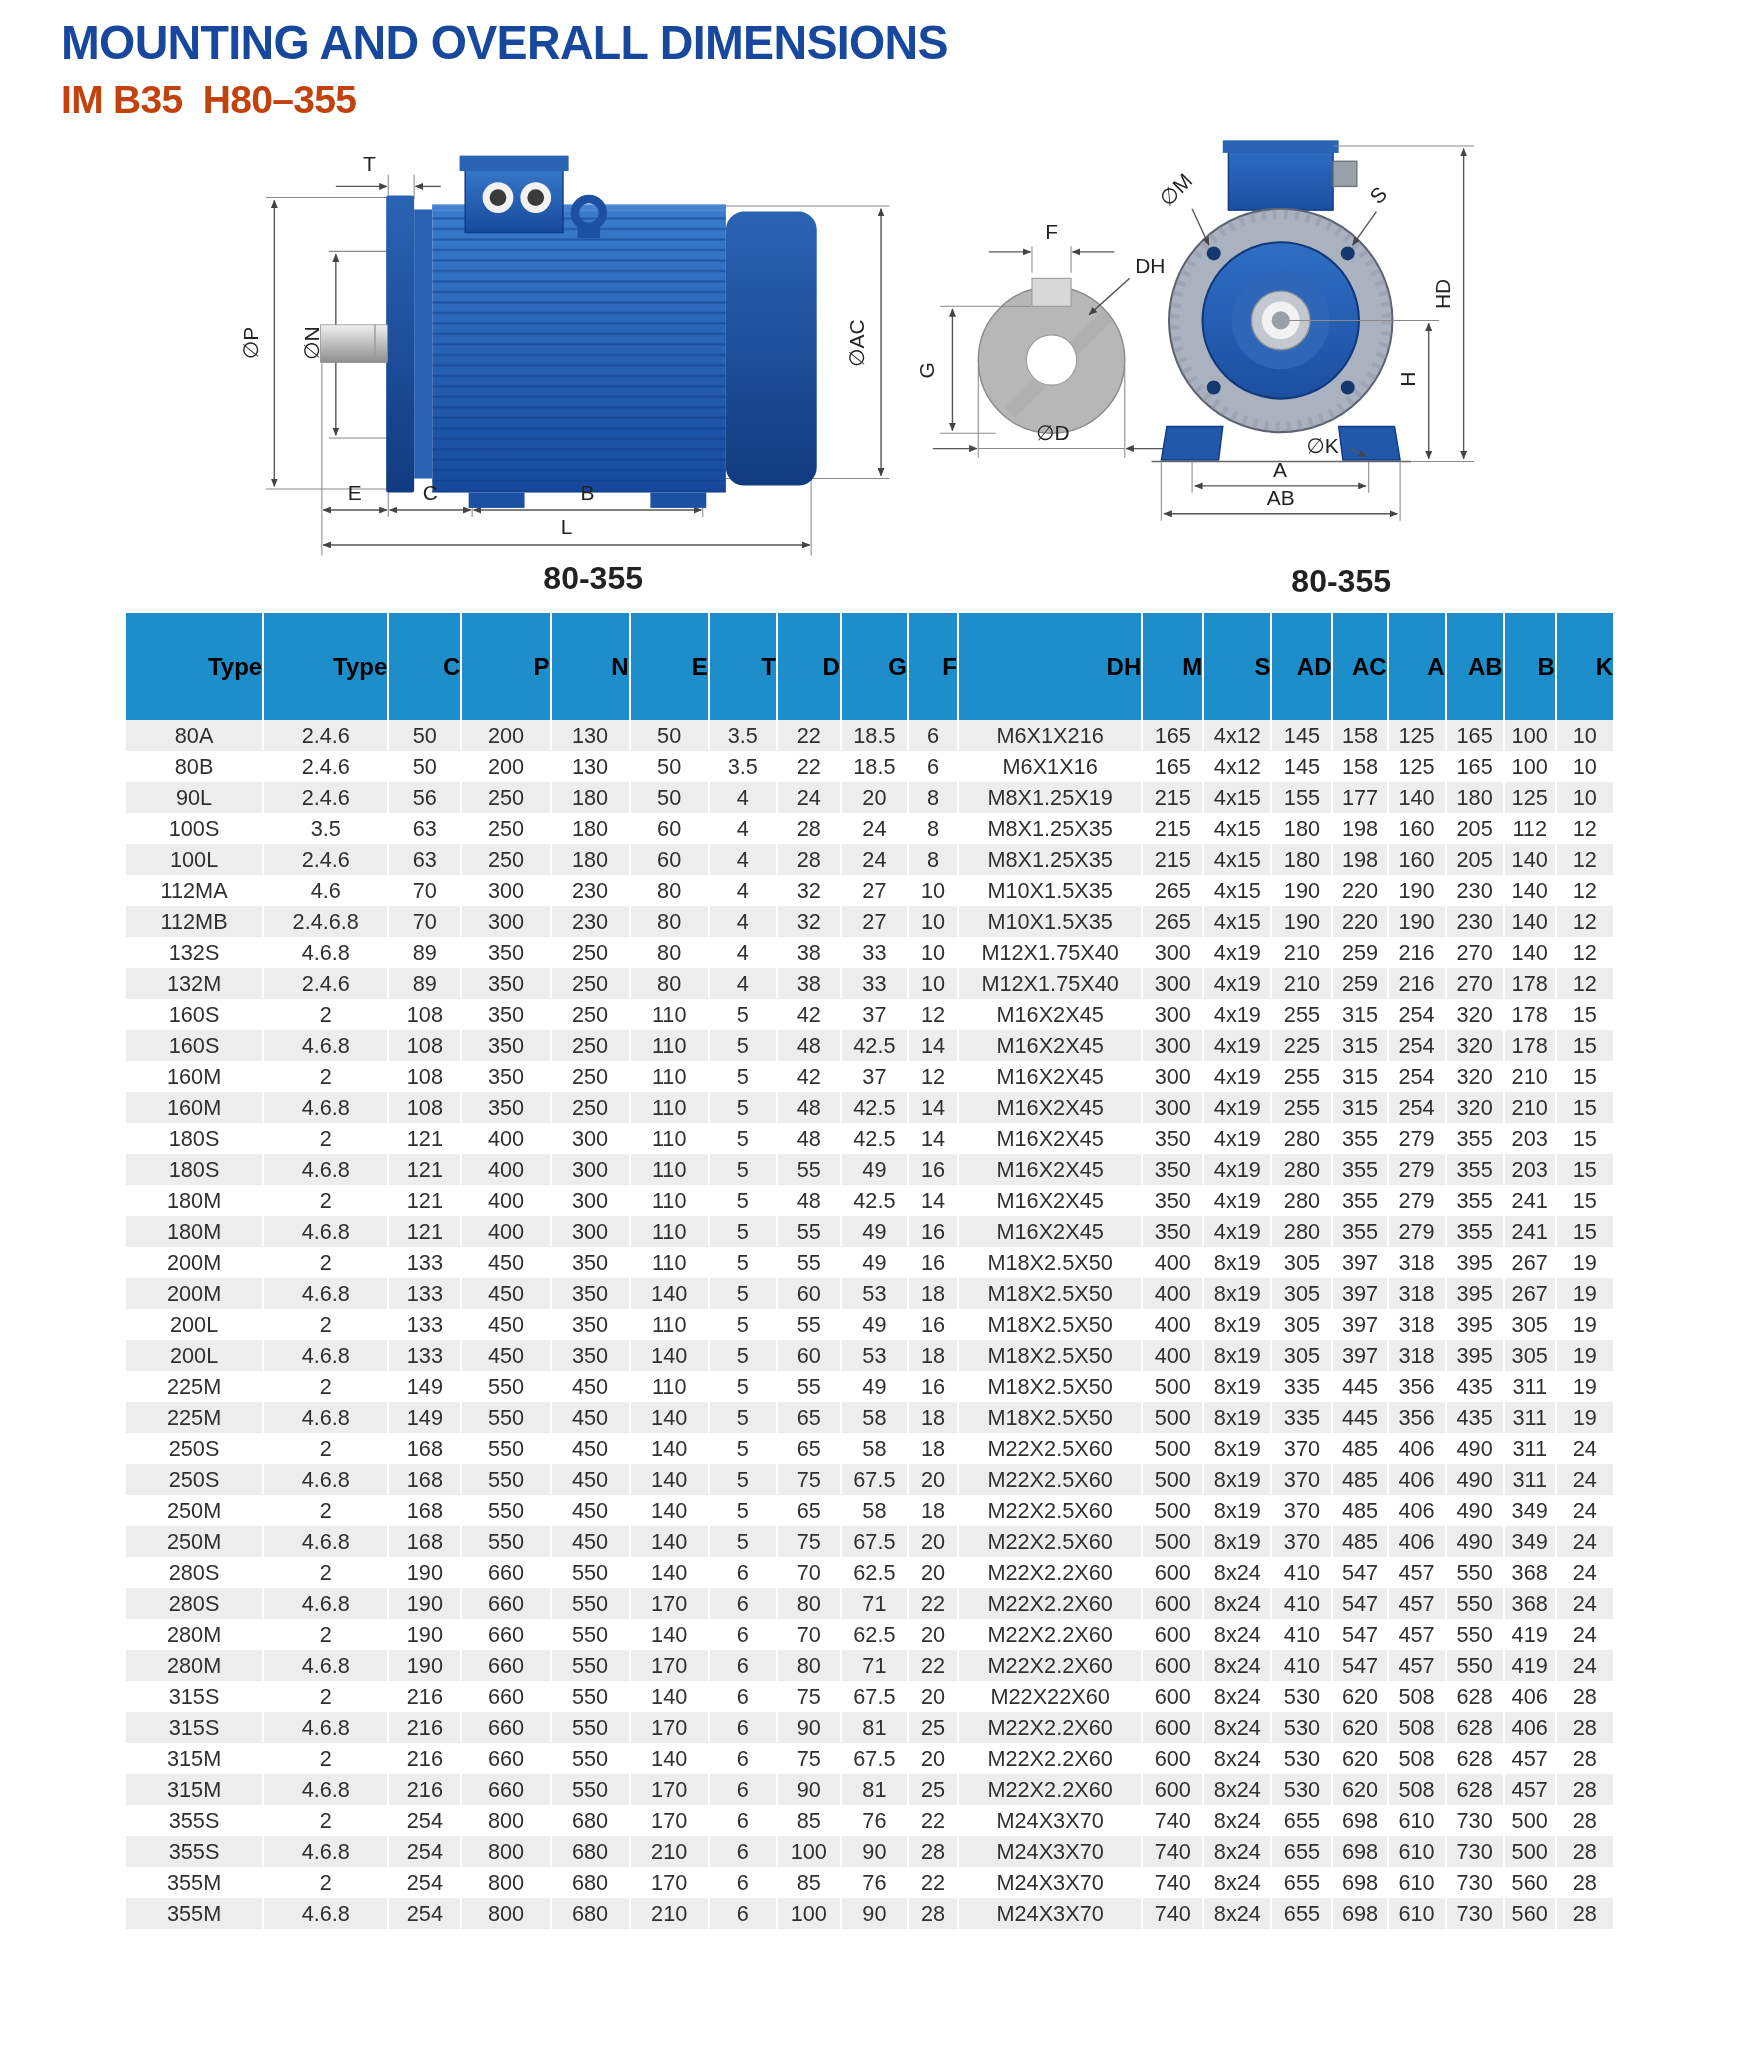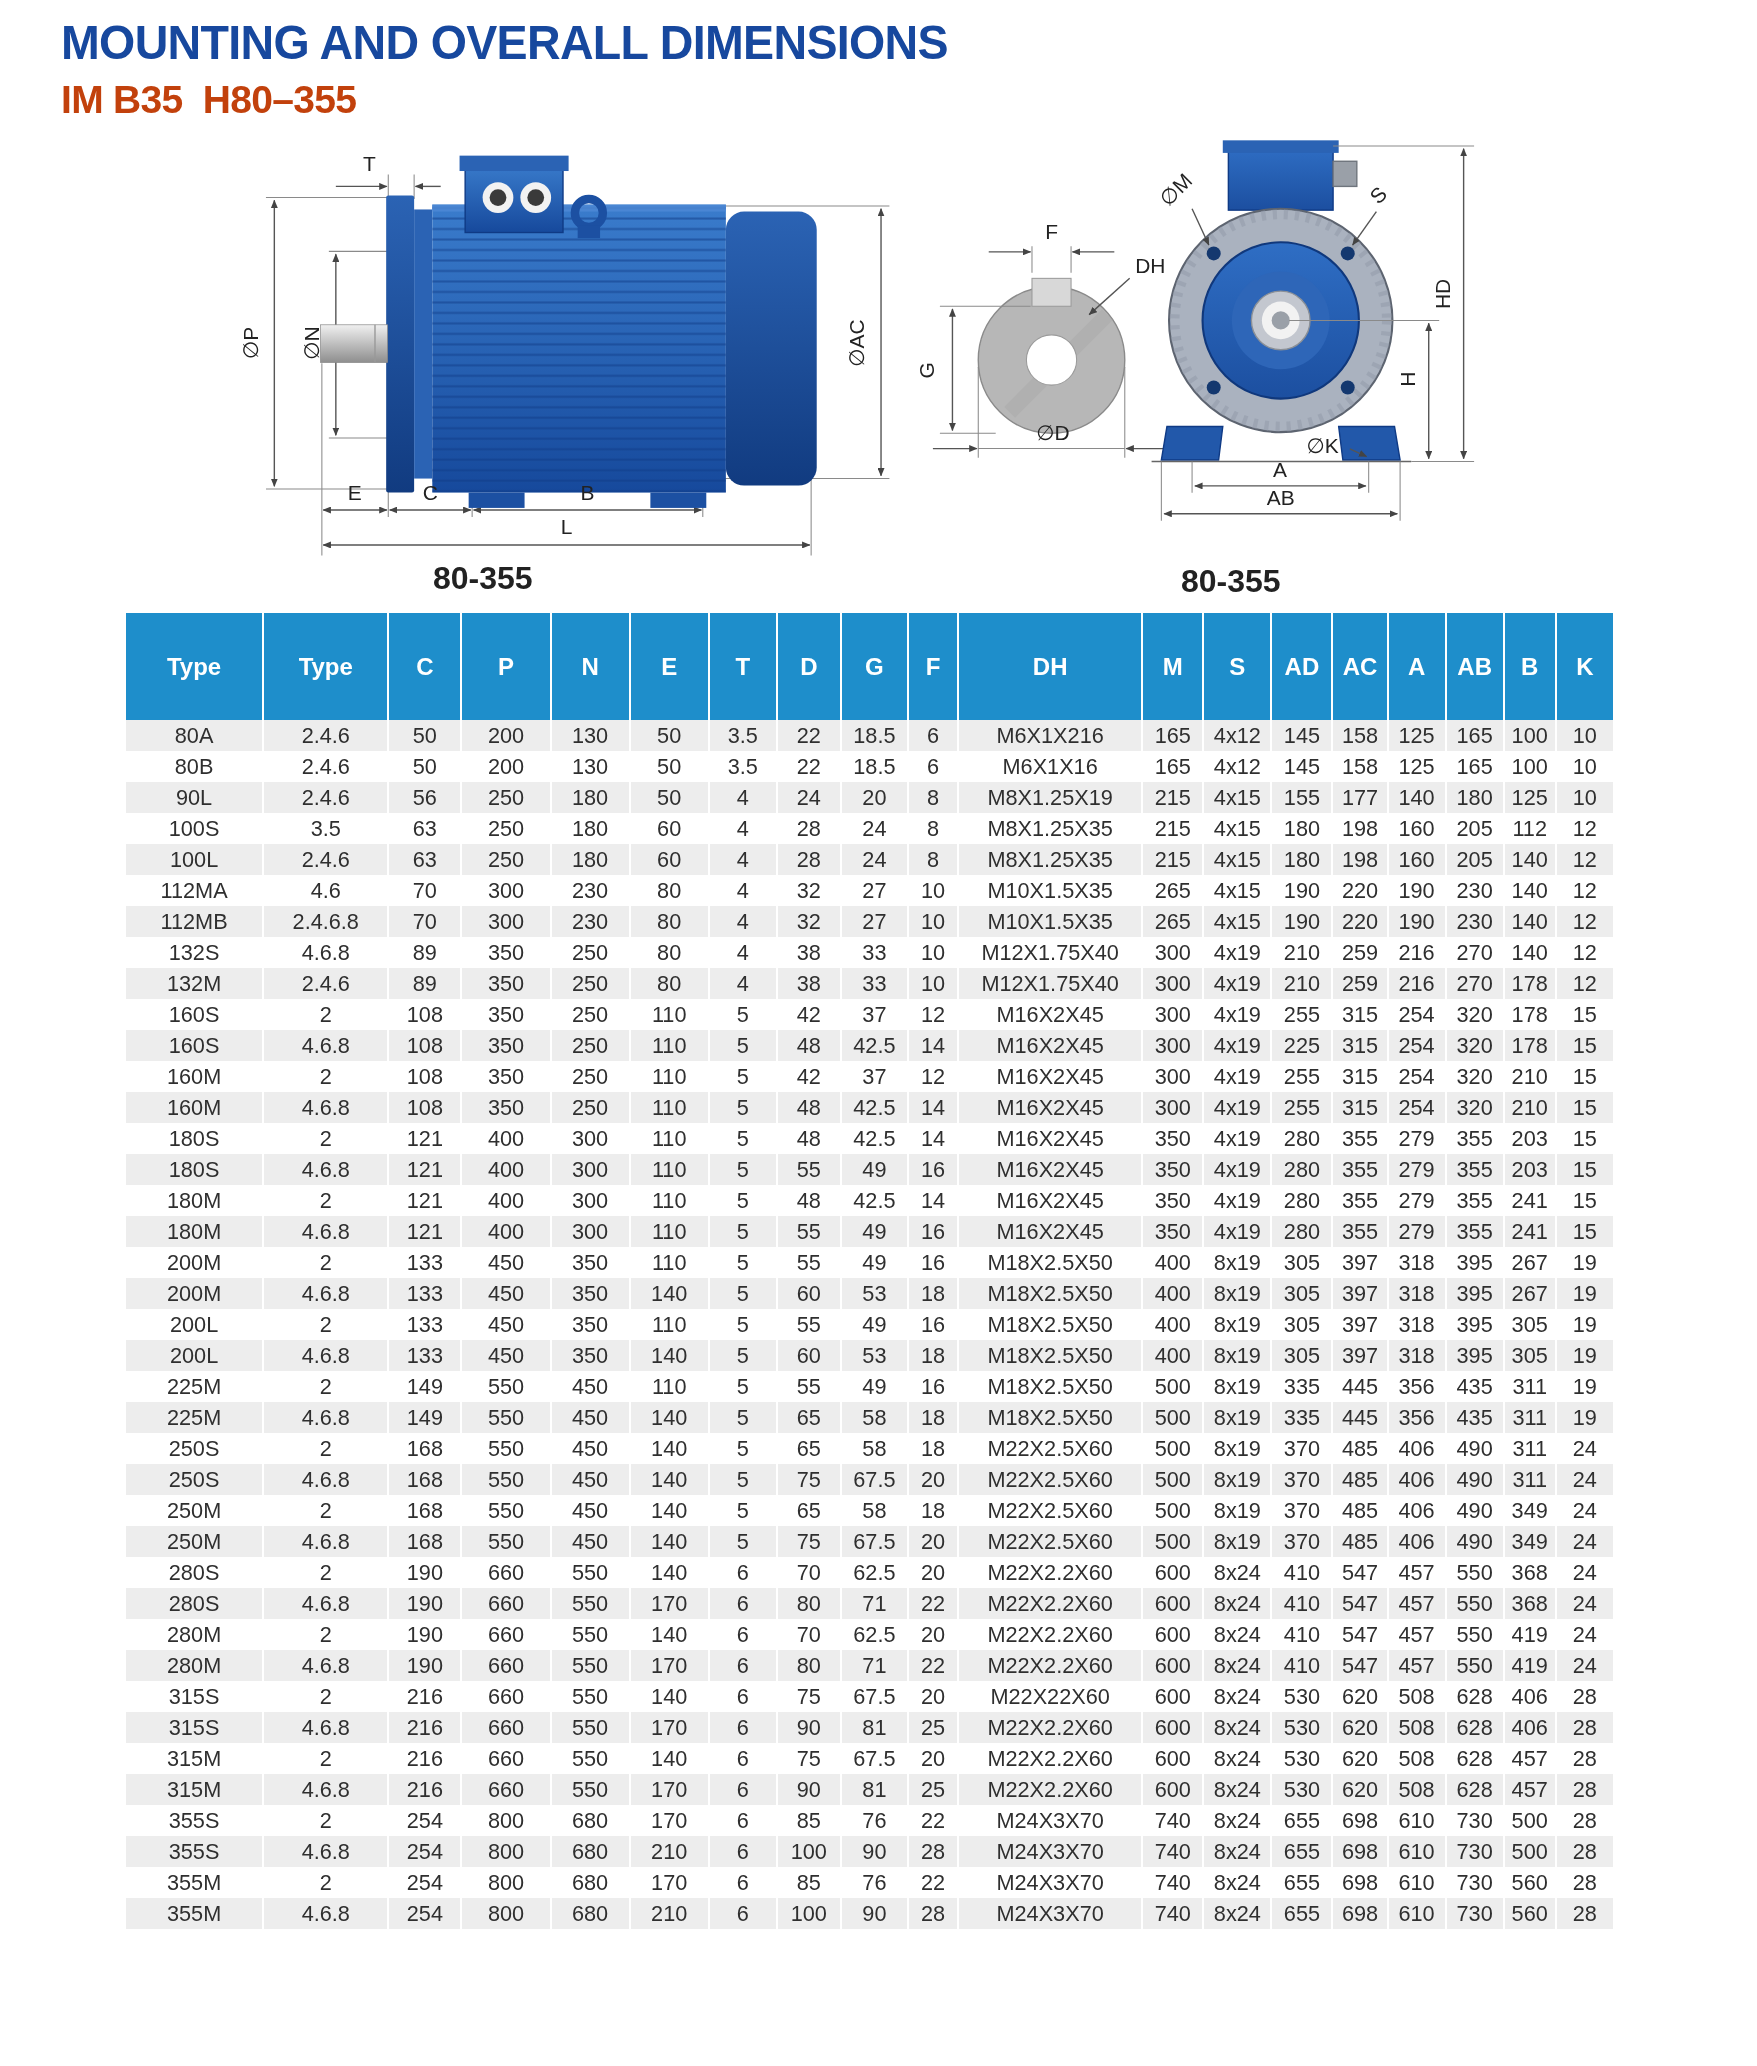--- a/index.html
+++ b/index.html
@@ -2,31 +2,31 @@
 <html style="font-size:11.2px"><head>
 <meta charset="utf-8">
 <style>
   html,body{margin:0;padding:0;background:#ffffff;}
   .page{position:relative;width:1757px;height:2034px;background:#ffffff;overflow:hidden;
         font-family:"Liberation Sans", sans-serif;}
   .title{position:absolute;left:61px;top:15.4px;font-size:48px;font-weight:800;
          color:#17489e;letter-spacing:-0.7px;white-space:pre;transform:scaleX(.97);transform-origin:left;}
   .subtitle{position:absolute;left:61px;top:78px;font-size:39px;font-weight:800;
             color:#c2410c;letter-spacing:-0.7px;white-space:pre;}
-  .caption{position:absolute;width:210px;text-align:left;font-size:32px;font-weight:800;color:#222;}
+  .caption{position:absolute;width:210px;text-align:right;font-size:32px;font-weight:800;color:#222;}
   .caption.left{left:433px;top:560px;}
   .caption.right{left:1181px;top:563px;}
   svg{position:absolute;overflow:visible;}
   .dim-line{stroke:#555;stroke-width:2;fill:none;}
   .ext-line{stroke:#8a8a8a;stroke-width:1.5;fill:none;}
   .dim-label{font-size:30px;fill:#222;}
   #dim-table{position:absolute;left:126px;top:613px;width:1487px;border-collapse:separate;
              border-spacing:0;table-layout:fixed;}
-  #dim-table thead th{height:107px;background:#1e8ecb;color:#ffffff;font-size:24px;font-weight:bold;
-             text-align:center;vertical-align:middle;border-right:2.8px solid #ffffff;padding:0;margin-top:33px;}
+  #dim-table thead th{height:107px;background:#1e8ecb;color:#000000;font-size:24px;font-weight:bold;
+             text-align:right;vertical-align:middle;border-right:2.8px solid #ffffff;padding:0;margin-top:33px;}
   #dim-table thead th:last-child{border-right:none;}
   #dim-table tbody td{height:31px;font-size:21.7px;color:#2f2f2f;text-align:center;vertical-align:middle;
              border-right:2.1px solid #ffffff;padding:0;white-space:nowrap;overflow:hidden;}
   #dim-table tbody td:last-child{border-right:none;}
   #dim-table tbody tr:nth-child(odd){background:#ededed;}
   #dim-table tbody tr:nth-child(even){background:#ffffff;}
 </style>
 </head>
 <body>
 

